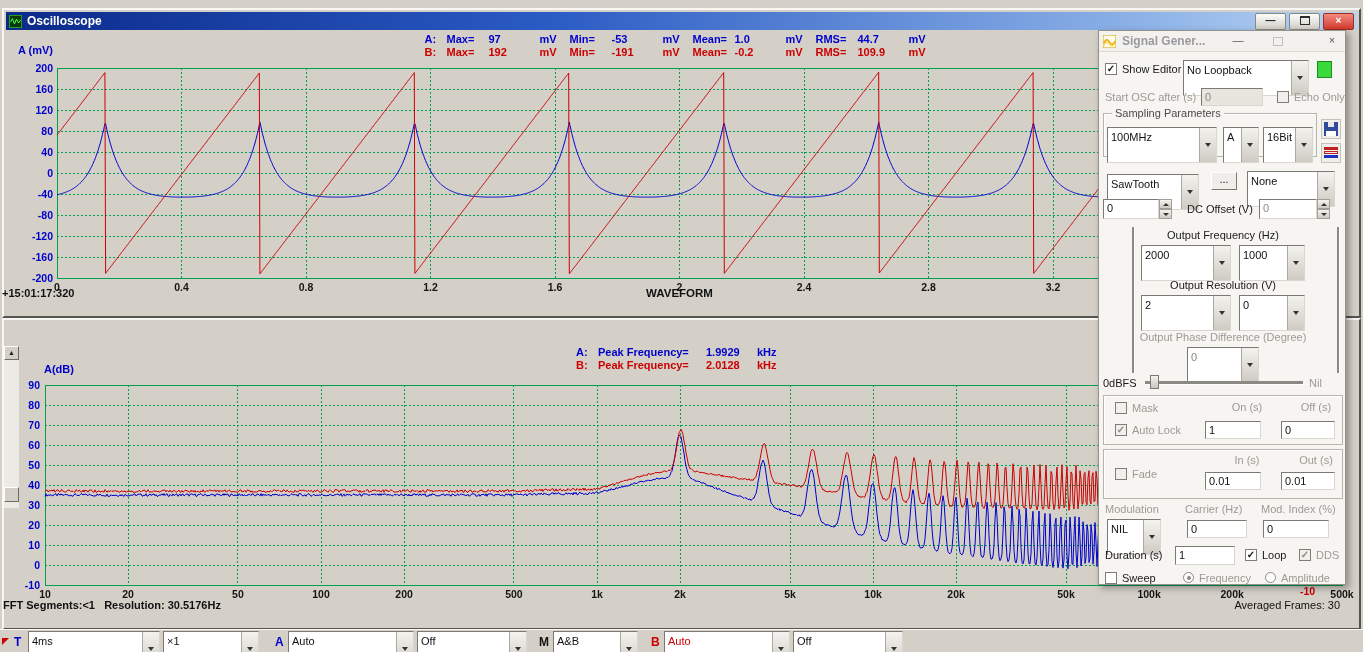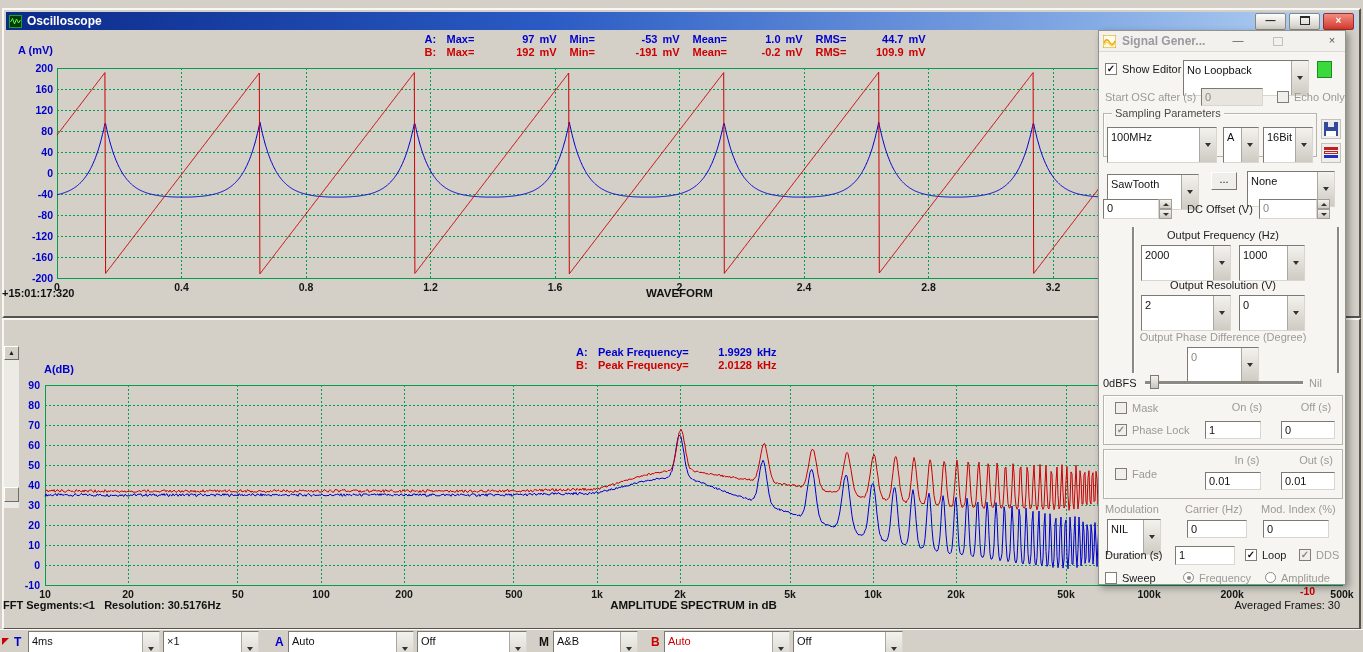--- a/index.html
+++ b/index.html
@@ -9,21 +9,21 @@
   .titlebar.active{background:linear-gradient(90deg,#0b2a8a 0%,#2a5bc4 40%,#8fb4e8 85%,#b8d4f2 100%);color:#fff}
   .titlebar.inactive{background:linear-gradient(90deg,#b6b3ab,#d9d6cd);color:#83827c}
   .tb-title{font-size:12px;font-weight:bold;white-space:nowrap}
   .wicon{width:14px;height:14px;display:inline-flex;align-items:center}
   .wbtns{margin-left:auto;display:flex;gap:3px;align-items:center}
   .wbtn{width:29px;height:15px;background:linear-gradient(#fdfdfd,#cfcdc4);border:1px solid #8a887f;border-radius:2px;font-size:10px;line-height:13px;text-align:center;color:#2a2a2a;font-weight:bold}
   .wbtn.close{background:linear-gradient(#f28b7f,#d33a2f);color:#fff;border-color:#a32a20}
   .maxbox{display:inline-block;width:8px;height:6px;border:1px solid #2a2a2a;border-top-width:2px;vertical-align:middle}
   .stats{position:absolute;left:0;right:0;display:flex;flex-direction:column;align-items:center;font-weight:bold;font-size:11px;line-height:13px}
   .srow{display:flex;white-space:pre}
-  .s-ch{width:22px}.s-k{width:42px}.s-v{width:46px;text-align:right}.s-u{width:30px;padding-left:5px}
+  .s-ch{width:22px}.s-k{width:42px}.s-v{width:46px;text-align:left}.s-u{width:30px;padding-left:5px}
   .s-k2{width:108px}
   .plot{position:absolute;z-index:2}
   .xtick{font:bold 10.5px "Liberation Sans",sans-serif;fill:#151515;text-anchor:middle}
   .ytick{font:bold 10.5px "Liberation Sans",sans-serif;fill:#0000cc;text-anchor:end}
   .gdash{stroke:#00A050;stroke-dasharray:2 2;stroke-width:1;shape-rendering:crispEdges}
   .gframe{fill:none;stroke:#00A050;stroke-width:1;shape-rendering:crispEdges}
   .ovl{position:absolute;z-index:2;white-space:nowrap}
   .axis-blue{color:#0000cc;font:bold 11px "Liberation Sans",sans-serif}
   .caption{color:#111;font:bold 11.5px "Liberation Sans",sans-serif}
   .statusline{color:#111;font:bold 11px "Liberation Sans",sans-serif}
@@ -241,21 +241,20 @@
         <text x="40" y="153.5" class="ytick">20</text>
         <text x="40" y="173.5" class="ytick">10</text>
         <text x="40" y="193.5" class="ytick">0</text>
         <text x="40" y="213.5" class="ytick">-10</text>
         <polyline points="45,121.4 46,118.8 47,121.2 48,119.8 49,120.4 50,120.1 51,119.6 52,120.9 53,120.5 54,119.9 55,118.7 56,119.1 57,120.9 58,118.6 59,119.1 60,120.2 61,118.8 62,120.2 63,119.6 64,120.5 65,119.3 66,119.8 67,119.5 68,120.2 69,121.0 70,120.5 71,120.0 72,121.4 73,120.9 74,120.2 75,118.6 76,119.4 77,120.6 78,120.2 79,120.8 80,119.8 81,118.7 82,118.8 83,120.1 84,119.2 85,119.7 86,118.8 87,120.1 88,120.8 89,119.5 90,119.2 91,120.6 92,120.0 93,121.0 94,121.1 95,120.6 96,121.1 97,119.1 98,119.8 99,120.3 100,119.0 101,120.1 102,120.8 103,120.5 104,120.9 105,120.9 106,121.2 107,119.1 108,121.4 109,121.2 110,121.2 111,119.7 112,120.7 113,120.3 114,120.5 115,120.4 116,120.0 117,120.9 118,121.3 119,120.9 120,119.7 121,121.0 122,119.5 123,120.9 124,121.3 125,119.3 126,120.2 127,121.1 128,120.6 129,121.1 130,120.3 131,120.0 132,120.4 133,120.2 134,118.8 135,119.1 136,121.0 137,119.9 138,119.3 139,119.2 140,119.3 141,118.8 142,121.0 143,121.2 144,120.0 145,120.7 146,118.8 147,121.2 148,120.9 149,120.0 150,118.9 151,120.4 152,119.8 153,119.4 154,118.8 155,120.8 156,119.6 157,121.3 158,121.3 159,120.0 160,120.1 161,120.1 162,118.8 163,120.3 164,118.6 165,120.6 166,119.3 167,118.7 168,121.1 169,121.4 170,119.4 171,120.5 172,120.8 173,118.8 174,120.6 175,120.2 176,119.1 177,119.2 178,121.3 179,119.8 180,119.1 181,121.0 182,119.1 183,119.1 184,120.9 185,120.2 186,119.2 187,119.2 188,119.0 189,121.2 190,119.4 191,119.1 192,118.8 193,119.7 194,120.1 195,118.9 196,121.4 197,121.2 198,119.4 199,119.9 200,118.9 201,118.7 202,119.9 203,120.7 204,120.5 205,118.9 206,119.9 207,121.2 208,120.0 209,120.9 210,120.1 211,119.4 212,119.3 213,120.0 214,119.5 215,121.3 216,119.4 217,119.0 218,119.2 219,120.0 220,119.6 221,120.9 222,120.3 223,118.7 224,120.4 225,118.7 226,120.1 227,119.4 228,119.1 229,121.4 230,121.2 231,118.9 232,119.4 233,120.1 234,121.0 235,119.7 236,120.9 237,119.8 238,121.1 239,118.7 240,119.6 241,120.5 242,119.2 243,121.0 244,120.1 245,119.8 246,120.9 247,119.9 248,120.4 249,119.0 250,119.6 251,120.6 252,118.9 253,118.7 254,120.2 255,120.6 256,120.8 257,119.1 258,119.2 259,119.7 260,120.8 261,118.6 262,121.1 263,119.0 264,120.4 265,119.6 266,120.0 267,120.6 268,119.3 269,120.1 270,120.0 271,121.2 272,120.0 273,119.1 274,120.3 275,119.0 276,119.8 277,119.4 278,120.3 279,120.4 280,119.7 281,120.7 282,120.3 283,119.6 284,120.3 285,119.5 286,119.4 287,120.0 288,121.1 289,120.4 290,120.4 291,119.3 292,118.8 293,119.9 294,119.8 295,119.3 296,120.5 297,119.6 298,121.3 299,118.6 300,118.7 301,119.0 302,120.4 303,120.9 304,120.5 305,119.7 306,121.3 307,119.7 308,118.7 309,118.8 310,120.0 311,121.3 312,120.7 313,119.7 314,119.6 315,120.3 316,120.7 317,119.9 318,120.6 319,120.0 320,120.0 321,120.2 322,119.1 323,120.2 324,120.7 325,120.3 326,121.1 327,120.4 328,120.6 329,120.4 330,119.0 331,119.9 332,120.5 333,120.7 334,120.4 335,119.5 336,119.9 337,118.9 338,119.4 339,119.8 340,120.5 341,118.6 342,121.3 343,120.6 344,118.9 345,121.0 346,120.6 347,118.9 348,120.1 349,119.8 350,119.4 351,120.8 352,120.4 353,119.4 354,118.8 355,120.1 356,119.7 357,120.2 358,120.4 359,119.6 360,118.7 361,121.1 362,121.0 363,119.0 364,118.8 365,119.1 366,118.8 367,119.2 368,120.4 369,119.7 370,120.5 371,119.4 372,119.4 373,119.6 374,119.1 375,118.9 376,120.3 377,119.3 378,119.0 379,120.5 380,118.7 381,120.5 382,118.7 383,119.8 384,118.9 385,119.0 386,119.4 387,120.6 388,119.0 389,120.1 390,119.9 391,119.9 392,120.9 393,120.7 394,119.6 395,119.5 396,120.2 397,119.2 398,120.3 399,120.4 400,120.2 401,118.9 402,119.3 403,120.8 404,120.3 405,120.3 406,119.0 407,120.0 408,121.1 409,119.2 410,121.0 411,120.0 412,121.0 413,118.9 414,119.3 415,118.8 416,120.3 417,118.9 418,119.7 419,120.6 420,118.8 421,120.2 422,120.3 423,118.9 424,120.1 425,118.8 426,121.3 427,121.3 428,120.6 429,121.1 430,119.1 431,120.6 432,118.7 433,119.6 434,119.1 435,119.9 436,120.8 437,120.8 438,120.8 439,120.7 440,120.9 441,119.6 442,119.9 443,119.1 444,119.3 445,121.0 446,119.4 447,119.8 448,119.7 449,120.1 450,119.7 451,121.3 452,119.2 453,119.0 454,120.2 455,120.4 456,120.8 457,119.3 458,119.0 459,120.6 460,119.6 461,118.9 462,119.3 463,119.9 464,119.6 465,120.4 466,120.3 467,120.5 468,119.3 469,121.3 470,120.5 471,119.7 472,119.0 473,118.7 474,119.2 475,119.1 476,121.2 477,121.1 478,120.7 479,119.3 480,121.3 481,119.8 482,119.6 483,119.4 484,119.4 485,120.8 486,118.8 487,121.3 488,119.0 489,119.3 490,118.6 491,119.1 492,119.3 493,120.2 494,121.2 495,119.4 496,119.9 497,119.3 498,119.5 499,119.5 500,120.1 501,120.7 502,119.8 503,120.3 504,121.0 505,120.6 506,118.7 507,120.1 508,119.6 509,118.8 510,120.5 511,118.9 512,121.4 513,120.2 514,119.5 515,119.4 516,119.1 517,118.9 518,119.1 519,119.9 520,118.8 521,119.6 522,119.3 523,120.5 524,119.8 525,119.2 526,118.9 527,121.0 528,119.7 529,118.5 530,118.9 531,118.8 532,120.1 533,119.6 534,118.3 535,118.7 536,120.3 537,119.5 538,119.1 539,118.2 540,119.6 541,118.0 542,119.1 543,119.9 544,117.9 545,118.9 546,119.0 547,119.2 548,119.9 549,119.8 550,119.9 551,118.2 552,118.1 553,117.7 554,119.4 555,117.8 556,118.6 557,119.0 558,117.8 559,117.8 560,119.2 561,118.9 562,119.9 563,119.6 564,119.9 565,118.9 566,117.7 567,119.1 568,118.7 569,117.9 570,119.2 571,118.8 572,118.0 573,119.9 574,117.4 575,119.0 576,117.4 577,119.7 578,119.7 579,117.9 580,117.1 581,118.7 582,118.0 583,118.8 584,119.6 585,118.7 586,118.8 587,119.4 588,119.6 589,117.8 590,117.5 591,118.6 592,118.5 593,117.2 594,118.8 595,117.9 596,116.6 597,117.2 598,117.7 599,118.5 600,117.1 601,116.7 602,116.9 603,116.2 604,115.5 605,115.1 606,116.2 607,115.7 608,116.1 609,114.3 610,115.4 611,113.6 612,114.4 613,114.8 614,114.3 615,114.4 616,112.5 617,113.4 618,113.2 619,112.4 620,112.3 621,112.2 622,111.4 623,112.3 624,110.9 625,111.4 626,111.1 627,110.7 628,111.1 629,110.6 630,110.1 631,108.8 632,109.7 633,108.8 634,107.9 635,108.0 636,108.4 637,108.6 638,107.3 639,107.0 640,106.6 641,106.5 642,106.1 643,106.9 644,106.9 645,105.8 646,106.0 647,105.9 648,104.8 649,105.8 650,105.3 651,105.4 652,105.4 653,104.5 654,104.4 655,104.9 656,103.4 657,103.4 658,103.5 659,104.2 660,103.6 661,103.4 662,103.1 663,103.1 664,103.7 665,103.5 666,103.3 667,102.1 668,102.5 669,101.3 670,100.5 671,97.2 672,96.2 673,91.1 674,86.3 675,80.7 676,74.1 677,67.7 678,62.7 679,60.5 680,60.7 681,61.6 682,67.3 683,72.7 684,78.2 685,85.6 686,91.4 687,94.6 688,98.6 689,100.9 690,102.0 691,103.7 692,103.6 693,104.6 694,104.9 695,105.1 696,106.8 697,105.7 698,106.7 699,106.1 700,107.0 701,107.8 702,108.1 703,107.7 704,108.0 705,108.7 706,109.2 707,110.4 708,111.0 709,110.4 710,111.5 711,111.3 712,111.1 713,112.0 714,113.3 715,113.4 716,112.4 717,114.4 718,114.1 719,113.6 720,114.2 721,115.4 722,115.7 723,116.3 724,116.3 725,115.7 726,117.2 727,117.9 728,117.0 729,118.8 730,118.3 731,118.9 732,119.4 733,119.7 734,120.1 735,120.0 736,120.3 737,121.0 738,121.3 739,120.7 740,121.2 741,121.0 742,122.2 743,122.6 744,123.5 745,122.5 746,123.2 747,123.4 748,124.7 749,124.2 750,123.9 751,125.6 752,124.3 753,123.3 754,123.2 755,120.3 756,118.7 757,113.9 758,107.0 759,102.3 760,95.4 761,90.1 762,87.7 763,85.2 764,87.3 765,91.7 766,98.4 767,105.7 768,111.7 769,118.9 770,122.9 771,127.7 772,129.1 773,130.4 774,132.2 775,133.1 776,133.1 777,133.8 778,134.6 779,133.6 780,135.6 781,134.2 782,135.4 783,135.5 784,137.0 785,135.8 786,136.5 787,136.7 788,136.5 789,137.0 790,138.4 791,138.3 792,138.8 793,139.4 794,139.4 795,139.7 796,139.4 797,140.4 798,140.8 799,139.7 800,141.2 801,140.7 802,139.0 803,137.1 804,134.8 805,130.7 806,123.4 807,116.2 808,109.8 809,103.4 810,97.4 811,95.2 812,94.6 813,97.9 814,103.3 815,111.2 816,119.6 817,127.8 818,133.9 819,140.0 820,142.6 821,145.7 822,147.5 823,147.7 824,148.1 825,149.6 826,150.0 827,149.7 828,149.8 829,150.4 830,150.5 831,151.8 832,151.2 833,152.2 834,151.5 835,151.7 836,149.3 837,148.9 838,145.3 839,141.2 840,136.1 841,128.9 842,121.9 843,113.7 844,105.8 845,102.3 846,100.1 847,101.2 848,107.5 849,115.7 850,124.3 851,132.8 852,140.8 853,146.7 854,150.4 855,154.3 856,155.9 857,158.2 858,159.0 859,160.2 860,159.2 861,160.5 862,159.8 863,159.8 864,158.3 865,155.5 866,153.5 867,148.1 868,139.9 869,130.5 870,122.3 871,112.9 872,109.6 873,108.4 874,111.6 875,118.9 876,128.4 877,139.1 878,147.1 879,155.0 880,159.7 881,161.4 882,164.9 883,164.5 884,166.0 885,165.7 886,166.4 887,164.9 888,162.5 889,157.6 890,150.6 891,139.5 892,127.7 893,118.6 894,113.2 895,112.7 896,118.3 897,128.5 898,140.6 899,152.3 900,159.4 901,164.6 902,168.1 903,168.9 904,169.4 905,169.9 906,168.9 907,167.4 908,163.1 909,155.1 910,142.1 911,129.9 912,119.7 913,114.7 914,120.3 915,131.6 916,144.4 917,156.1 918,165.3 919,168.8 920,172.7 921,173.0 922,172.7 923,172.3 924,170.2 925,163.5 926,151.5 927,137.1 928,123.0 929,118.2 930,123.8 931,137.5 932,153.6 933,165.1 934,171.8 935,174.3 936,175.7 937,176.2 938,174.8 939,169.6 940,160.9 941,145.3 942,127.8 943,120.7 944,126.7 945,142.3 946,159.4 947,169.8 948,176.6 949,178.1 950,178.7 951,177.6 952,173.2 953,161.1 954,143.1 955,127.0 956,122.4 957,134.8 958,154.9 959,171.1 960,177.6 961,179.1 962,179.9 963,178.1 964,173.3 965,157.6 966,135.8 967,123.2 968,131.0 969,152.2 970,170.7 971,179.5 972,180.7 973,181.7 974,178.7 975,170.3 976,149.8 977,129.3 978,127.2 979,147.5 980,168.7 981,180.0 982,182.0 983,182.3 984,179.7 985,167.8 986,143.5 987,127.2 988,136.1 989,160.6 990,178.3 991,184.1 992,183.9 993,181.1 994,170.1 995,144.7 996,127.6 997,141.6 998,167.5 999,181.5 1000,185.7 1001,183.8 1002,178.5 1003,156.7 1004,131.7 1005,137.3 1006,166.1 1007,182.1 1008,186.6 1009,184.8 1010,176.9 1011,151.8 1012,131.0 1013,147.1 1014,175.2 1015,185.9 1016,188.0 1017,184.0 1018,163.6 1019,134.2 1020,141.0 1021,172.7 1022,187.2 1023,188.9 1024,185.0 1025,161.2 1026,133.0 1027,148.2 1028,178.2 1029,188.6 1030,188.6 1031,178.9 1032,146.7 1033,136.3 1034,169.8 1035,188.0 1036,190.1 1037,182.6 1038,154.4 1039,136.0 1040,168.3 1041,188.1 1042,190.6 1043,183.4 1044,151.0 1045,138.4 1046,176.4 1047,191.3 1048,189.8 1049,174.3 1050,138.7 1051,156.0 1052,186.7 1053,192.5 1054,183.4 1055,148.9 1056,143.2 1057,181.3 1058,192.7 1059,186.7 1060,153.3 1061,142.0 1062,178.1 1063,193.1 1064,185.0 1065,149.1 1066,144.9 1067,181.5 1068,193.8 1069,177.9 1070,142.1 1071,157.4 1072,189.0 1073,189.4 1074,160.4 1075,141.5 1076,177.1 1077,192.6 1078,174.6 1079,142.0 1080,163.7 1081,190.8 1082,181.6 1083,146.8 1084,157.1 1085,188.4 1086,183.0 1087,149.6 1088,156.4 1089,187.5 1090,183.5 1091,149.5 1092,159.0 1093,189.1 1094,176.9 1095,147.6 1096,167.3 1097,191.5 1098,167.2 1099,149.0 1100,177.2 1101,185.7 1102,153.4 1103,158.3 1104,189.3 1105,169.8 1106,150.4 1107,178.2 1108,183.7 1109,152.5 1110,165.9 1111,188.5 1112,160.4 1113,157.1 1114,187.0 1115,167.7 1116,153.6 1117,183.0 1118,171.8 1119,152.8 1120,181.3 1121,172.7 1122,154.0 1123,179.4 1124,172.4 1125,155.8 1126,181.2 1127,169.1 1128,157.1 1129,184.8 1130,164.5 1131,162.3 1132,187.1 1133,160.8 1134,167.9 1135,179.8 1136,156.7 1137,179.1 1138,169.8 1139,161.2 1140,185.2 1141,160.7 1142,172.5 1143,173.0 1144,161.9 1145,186.4 1146,161.3 1147,173.6 1148,170.4 1149,163.7 1150,182.7 1151,161.0 1152,180.1 1153,165.2 1154,172.9 1155,171.7 1156,165.3 1157,178.2 1158,163.2" fill="none" stroke="#0000cc" stroke-width="1"></polyline>
         <polyline points="45,116.5 46,115.6 47,114.9 48,116.8 49,116.0 50,115.6 51,116.0 52,114.9 53,116.2 54,114.6 55,117.1 56,116.2 57,114.9 58,114.9 59,116.4 60,117.0 61,115.1 62,114.6 63,116.1 64,116.6 65,117.3 66,116.8 67,115.9 68,114.8 69,115.6 70,115.4 71,116.6 72,116.0 73,116.3 74,117.3 75,116.9 76,114.7 77,115.4 78,116.5 79,115.0 80,115.9 81,116.8 82,116.9 83,115.0 84,117.1 85,114.9 86,116.0 87,115.6 88,117.2 89,115.2 90,115.3 91,114.8 92,115.5 93,116.9 94,117.3 95,114.8 96,117.2 97,117.3 98,115.8 99,116.0 100,116.8 101,116.9 102,116.1 103,116.4 104,117.3 105,114.6 106,115.8 107,117.3 108,115.8 109,116.4 110,116.3 111,115.5 112,116.5 113,115.9 114,116.4 115,115.2 116,116.4 117,116.1 118,116.3 119,117.2 120,117.2 121,116.0 122,116.0 123,116.5 124,116.7 125,115.8 126,117.4 127,116.3 128,116.6 129,116.3 130,116.1 131,116.7 132,115.8 133,117.3 134,117.1 135,117.1 136,117.3 137,116.5 138,116.7 139,115.3 140,116.1 141,116.8 142,115.7 143,115.8 144,115.0 145,115.3 146,117.1 147,116.6 148,114.7 149,116.4 150,117.3 151,116.5 152,117.2 153,116.5 154,115.7 155,116.4 156,116.0 157,116.4 158,116.6 159,116.6 160,117.3 161,116.1 162,115.6 163,115.5 164,114.9 165,115.1 166,116.9 167,115.3 168,116.4 169,116.9 170,115.0 171,116.8 172,117.0 173,116.0 174,115.2 175,116.1 176,117.3 177,116.9 178,115.9 179,115.1 180,117.0 181,117.2 182,115.5 183,117.0 184,116.7 185,115.3 186,115.2 187,115.9 188,116.0 189,117.4 190,117.0 191,115.1 192,116.7 193,115.5 194,117.1 195,115.4 196,117.3 197,116.3 198,116.3 199,117.0 200,117.3 201,115.8 202,116.9 203,114.7 204,117.0 205,116.8 206,116.5 207,115.2 208,116.5 209,115.3 210,114.9 211,115.5 212,115.6 213,116.1 214,115.5 215,114.9 216,116.9 217,115.2 218,115.3 219,117.2 220,115.3 221,116.4 222,115.9 223,116.1 224,115.8 225,114.7 226,117.0 227,116.7 228,115.9 229,114.8 230,115.5 231,117.0 232,116.6 233,116.9 234,116.3 235,117.1 236,116.6 237,117.3 238,117.1 239,116.1 240,115.0 241,114.8 242,117.0 243,116.3 244,116.4 245,115.3 246,117.3 247,115.4 248,114.7 249,116.1 250,115.7 251,117.3 252,115.9 253,117.0 254,117.1 255,116.6 256,117.4 257,116.9 258,116.1 259,115.6 260,115.6 261,115.9 262,116.5 263,116.6 264,115.9 265,117.3 266,117.2 267,116.8 268,116.1 269,117.2 270,115.9 271,115.8 272,116.8 273,115.5 274,115.0 275,114.8 276,116.2 277,115.9 278,114.9 279,115.5 280,116.5 281,116.0 282,116.9 283,114.9 284,115.0 285,115.7 286,116.9 287,114.9 288,116.0 289,117.2 290,116.6 291,115.9 292,116.9 293,117.3 294,117.3 295,115.1 296,116.7 297,116.6 298,116.9 299,115.5 300,114.8 301,116.0 302,115.4 303,115.2 304,115.4 305,116.2 306,115.3 307,116.7 308,115.6 309,115.5 310,116.6 311,115.2 312,116.1 313,117.3 314,115.6 315,115.8 316,116.5 317,115.0 318,115.2 319,116.8 320,117.3 321,116.9 322,116.8 323,116.2 324,114.8 325,114.7 326,116.0 327,116.2 328,117.3 329,115.8 330,114.7 331,115.7 332,116.8 333,117.2 334,116.8 335,114.7 336,114.6 337,115.0 338,115.3 339,117.2 340,115.5 341,115.8 342,114.7 343,115.2 344,114.7 345,114.7 346,116.7 347,116.5 348,115.9 349,116.3 350,117.1 351,115.7 352,116.0 353,115.0 354,115.1 355,115.2 356,114.8 357,115.3 358,115.6 359,117.2 360,115.3 361,117.2 362,116.9 363,116.5 364,115.9 365,116.5 366,115.5 367,114.8 368,114.9 369,117.3 370,116.7 371,116.0 372,116.4 373,114.8 374,115.5 375,115.2 376,115.3 377,116.5 378,115.2 379,116.1 380,115.6 381,117.1 382,115.9 383,114.7 384,117.3 385,115.2 386,114.7 387,116.3 388,115.4 389,116.9 390,115.4 391,115.0 392,115.2 393,116.3 394,117.2 395,116.8 396,117.3 397,116.5 398,117.0 399,116.1 400,115.1 401,117.3 402,116.3 403,114.7 404,116.0 405,116.3 406,115.6 407,114.8 408,115.0 409,116.5 410,116.6 411,117.3 412,114.7 413,115.4 414,116.2 415,115.9 416,116.5 417,115.4 418,116.6 419,117.4 420,115.5 421,117.3 422,116.1 423,114.9 424,116.8 425,116.9 426,117.2 427,114.7 428,114.7 429,115.5 430,115.0 431,116.4 432,115.2 433,117.1 434,116.1 435,116.1 436,115.6 437,116.1 438,116.0 439,115.2 440,116.0 441,115.9 442,115.9 443,116.1 444,116.2 445,115.5 446,115.8 447,115.1 448,116.0 449,117.3 450,115.7 451,115.7 452,117.0 453,115.9 454,116.9 455,117.3 456,116.6 457,114.9 458,117.1 459,116.0 460,115.5 461,116.1 462,114.9 463,117.1 464,117.2 465,114.9 466,115.8 467,117.2 468,117.2 469,115.8 470,115.1 471,115.2 472,117.1 473,117.2 474,115.9 475,116.4 476,116.4 477,117.4 478,116.6 479,116.7 480,115.1 481,115.6 482,114.9 483,116.9 484,116.6 485,116.9 486,116.9 487,116.7 488,114.7 489,115.4 490,116.6 491,115.7 492,115.0 493,115.1 494,116.5 495,115.3 496,116.5 497,116.0 498,117.3 499,115.5 500,115.2 501,117.0 502,115.8 503,115.3 504,117.2 505,115.2 506,116.1 507,114.6 508,114.6 509,117.0 510,115.4 511,116.0 512,115.2 513,115.2 514,116.4 515,115.4 516,116.7 517,116.4 518,117.0 519,115.9 520,116.5 521,117.0 522,115.4 523,115.8 524,115.3 525,116.1 526,116.2 527,114.6 528,115.0 529,117.0 530,115.8 531,114.9 532,116.7 533,116.8 534,115.4 535,114.2 536,115.4 537,114.8 538,115.8 539,114.7 540,114.2 541,116.1 542,114.2 543,116.4 544,114.9 545,113.9 546,114.3 547,114.8 548,115.5 549,114.4 550,116.0 551,114.5 552,114.0 553,113.7 554,116.0 555,116.1 556,113.8 557,116.1 558,115.3 559,115.2 560,113.8 561,114.6 562,116.1 563,114.8 564,114.7 565,116.0 566,114.9 567,115.5 568,113.5 569,114.7 570,115.4 571,115.5 572,113.9 573,113.4 574,113.9 575,115.0 576,115.5 577,113.4 578,114.4 579,115.4 580,113.8 581,115.1 582,114.5 583,113.0 584,115.4 585,113.2 586,115.3 587,115.2 588,114.4 589,114.2 590,115.4 591,113.8 592,115.4 593,114.7 594,113.2 595,114.7 596,113.8 597,113.2 598,112.8 599,114.1 600,114.1 601,112.2 602,112.2 603,112.1 604,111.3 605,111.3 606,111.7 607,112.1 608,110.9 609,110.1 610,110.0 611,110.1 612,109.0 613,108.8 614,109.5 615,109.7 616,108.4 617,107.5 618,108.4 619,107.9 620,107.3 621,106.5 622,106.3 623,106.5 624,105.4 625,105.5 626,105.2 627,105.1 628,105.4 629,103.9 630,104.5 631,103.8 632,104.7 633,103.4 634,103.9 635,102.5 636,102.4 637,101.6 638,101.6 639,101.9 640,102.1 641,100.7 642,101.3 643,100.9 644,99.7 645,100.7 646,99.7 647,100.7 648,98.7 649,98.5 650,99.2 651,99.9 652,98.3 653,98.8 654,98.7 655,97.5 656,97.6 657,97.7 658,97.4 659,97.7 660,98.0 661,96.8 662,97.6 663,96.3 664,96.0 665,95.8 666,96.7 667,96.6 668,95.6 669,95.2 670,95.7 671,94.4 672,92.8 673,89.7 674,86.5 675,81.4 676,75.9 677,69.9 678,64.3 679,57.9 680,56.2 681,54.3 682,56.4 683,59.6 684,66.0 685,70.5 686,77.9 687,82.1 688,87.9 689,91.5 690,93.8 691,93.4 692,94.4 693,95.6 694,96.3 695,97.1 696,96.5 697,96.1 698,96.4 699,97.4 700,97.3 701,97.5 702,97.3 703,97.9 704,97.7 705,98.0 706,98.7 707,98.8 708,98.7 709,99.7 710,98.5 711,98.7 712,98.9 713,99.5 714,99.9 715,100.0 716,99.6 717,100.5 718,99.9 719,99.5 720,99.9 721,101.3 722,99.9 723,102.0 724,100.5 725,101.5 726,102.0 727,101.2 728,102.0 729,101.9 730,101.4 731,103.1 732,102.1 733,102.0 734,101.7 735,102.8 736,102.7 737,103.1 738,103.9 739,104.3 740,104.0 741,103.6 742,104.3 743,103.9 744,104.1 745,103.1 746,104.6 747,104.5 748,104.9 749,103.7 750,105.3 751,105.2 752,104.6 753,105.5 754,103.6 755,102.9 756,101.7 757,97.3 758,94.5 759,89.7 760,84.2 761,78.7 762,73.6 763,70.1 764,68.6 765,69.0 766,73.5 767,78.6 768,83.9 769,89.4 770,94.6 771,99.2 772,102.4 773,104.5 774,107.3 775,107.4 776,108.8 777,107.4 778,108.4 779,109.0 780,108.4 781,109.0 782,109.9 783,108.9 784,108.6 785,108.8 786,109.2 787,110.0 788,110.3 789,109.6 790,110.5 791,110.8 792,110.0 793,109.6 794,110.2 795,109.9 796,111.7 797,110.8 798,111.6 799,110.5 800,110.8 801,112.4 802,111.0 803,110.7 804,108.9 805,106.9 806,103.5 807,98.2 808,93.7 809,87.9 810,81.9 811,76.5 812,74.4 813,74.9 814,75.7 815,81.1 816,86.3 817,92.2 818,99.2 819,103.4 820,109.0 821,110.8 822,112.7 823,115.1 824,114.5 825,116.2 826,116.6 827,116.3 828,117.0 829,116.3 830,116.4 831,116.3 832,117.6 833,116.4 834,117.0 835,116.6 836,117.0 837,116.2 838,115.7 839,114.3 840,111.4 841,105.6 842,100.8 843,95.3 844,89.4 845,84.4 846,78.9 847,77.4 848,78.7 849,83.7 850,88.9 851,94.7 852,101.0 853,106.9 854,112.8 855,115.8 856,117.9 857,119.7 858,121.3 859,120.9 860,122.4 861,121.8 862,122.2 863,121.3 864,122.5 865,121.7 866,118.3 867,117.1 868,112.0 869,106.2 870,100.2 871,92.5 872,86.0 873,81.5 874,79.6 875,81.4 876,87.8 877,95.5 878,101.8 879,110.4 880,115.5 881,118.6 882,121.0 883,124.1 884,123.5 885,123.9 886,125.5 887,124.4 888,123.8 889,122.7 890,118.7 891,114.2 892,105.5 893,97.4 894,88.0 895,82.3 896,81.6 897,85.0 898,94.3 899,102.0 900,111.7 901,117.1 902,121.5 903,125.3 904,126.1 905,126.1 906,127.9 907,125.5 908,124.3 909,122.6 910,116.6 911,107.3 912,96.7 913,87.4 914,82.5 915,86.3 916,94.4 917,104.9 918,114.5 919,121.6 920,125.9 921,127.4 922,128.8 923,128.2 924,129.0 925,125.5 926,122.0 927,113.7 928,101.7 929,89.7 930,84.8 931,87.7 932,97.3 933,108.9 934,120.5 935,125.8 936,129.5 937,130.0 938,129.4 939,128.8 940,126.0 941,120.5 942,107.2 943,93.2 944,86.5 945,88.8 946,99.7 947,114.3 948,123.2 949,129.0 950,131.7 951,130.5 952,131.4 953,128.8 954,119.3 955,106.9 956,92.7 957,85.1 958,94.7 959,109.8 960,122.3 961,128.8 962,132.3 963,131.8 964,130.3 965,127.8 966,117.2 967,101.1 968,87.0 969,89.5 970,104.9 971,120.8 972,128.6 973,132.4 974,131.8 975,131.3 976,125.9 977,110.1 978,93.3 979,87.2 980,100.7 981,118.7 982,129.3 983,132.1 984,133.5 985,130.4 986,123.2 987,106.0 988,88.7 989,92.0 990,111.5 991,126.8 992,131.5 993,132.6 994,130.6 995,123.7 996,106.4 997,88.0 998,95.1 999,115.6 1000,129.5 1001,133.2 1002,132.5 1003,129.1 1004,114.4 1005,92.9 1006,92.2 1007,112.7 1008,128.4 1009,132.7 1010,133.0 1011,128.3 1012,111.0 1013,88.7 1014,97.8 1015,121.0 1016,131.2 1017,134.2 1018,132.2 1019,119.0 1020,93.7 1021,91.9 1022,117.2 1023,131.2 1024,133.0 1025,132.7 1026,117.9 1027,92.2 1028,97.3 1029,122.5 1030,133.8 1031,133.3 1032,128.9 1033,105.1 1034,90.0 1035,112.3 1036,130.5 1037,134.8 1038,131.0 1039,111.7 1040,89.5 1041,109.5 1042,131.4 1043,134.3 1044,131.8 1045,108.4 1046,90.3 1047,115.9 1048,132.8 1049,134.0 1050,124.6 1051,96.4 1052,99.1 1053,127.7 1054,134.7 1055,130.9 1056,106.5 1057,92.0 1058,120.3 1059,133.9 1060,131.4 1061,109.1 1062,89.7 1063,117.6 1064,133.0 1065,130.5 1066,105.6 1067,91.6 1068,120.3 1069,135.3 1070,127.0 1071,96.9 1072,98.9 1073,128.3 1074,134.1 1075,113.2 1076,90.3 1077,114.9 1078,133.9 1079,124.1 1080,95.7 1081,104.0 1082,129.2 1083,128.9 1084,99.5 1085,97.4 1086,127.1 1087,129.7 1088,102.8 1089,95.7 1090,125.9 1091,129.1 1092,101.4 1093,97.7 1094,126.7 1095,125.7 1096,96.3 1097,103.7 1098,129.5 1099,117.4 1100,92.7 1101,114.1 1102,131.1 1103,103.0 1104,97.0 1105,125.3 1106,118.6 1107,93.1 1108,113.2 1109,126.9 1110,99.0 1111,101.8 1112,129.4 1113,109.0 1114,94.9 1115,123.9 1116,114.6 1117,92.8 1118,118.6 1119,117.6 1120,93.9 1121,113.5 1122,119.7 1123,93.9 1124,113.2 1125,118.4 1126,94.8 1127,114.5 1128,114.4 1129,94.8 1130,119.1 1131,109.3 1132,95.9 1133,123.0 1134,103.3 1135,101.5 1136,124.0 1137,97.1 1138,110.1 1139,112.9 1140,97.0 1141,122.0 1142,101.1 1143,105.2 1144,116.9 1145,95.6 1146,119.4 1147,101.5 1148,104.5 1149,114.3 1150,97.7 1151,121.7 1152,98.4 1153,112.8 1154,105.5 1155,103.7 1156,113.4 1157,98.3 1158,121.3 1159,98.7 1160,117.6 1161,99.2 1162,111.6" fill="none" stroke="#cc0000" stroke-width="1"></polyline>
       </svg>
   </div>
   <div class="ovl axis-blue" style="left:44px;top:363px">A(dB)</div>
   <div class="ovl statusline" style="left:3px;top:599px;white-space:pre">FFT Segments:&lt;1   Resolution: 30.5176Hz</div>
-  <div class="ovl caption" style="left:45px;top:599px;width:1297px;text-align:center">AMPLITUDE SPECTRUM in dB</div>
   <div class="ovl statusline" style="left:1150px;top:599px;width:190px;text-align:right;font-weight:normal">Averaged Frames: 30</div>
   <div class="ovl" style="left:1300px;top:585px;color:#cc0000;font:bold 10.5px 'Liberation Sans',sans-serif">-10</div>
 
   <div class="siggen">
     <div class="sg-title">
       <span class="wicon">
         <svg width="13" height="13" viewBox="0 0 13 13">
             <rect width="13" height="13" fill="#fffbe6" stroke="#c8a000"></rect>
             <path d="M1 8 Q3.5 2 6.5 7 T12 6" fill="none" stroke="#e8a000" stroke-width="1.3"></path>
             <path d="M1 10 Q3.5 5 6.5 9 T12 8" fill="none" stroke="#ffd24c" stroke-width="1.3"></path>
@@ -411,21 +410,21 @@
     <div class="cb dis" style="left:16px;top:370px">
       <span class="cbx"></span>
       <span class="cbl">Mask</span>
     </div>
     <div class="sg-lbl gray ctr" style="left:118px;top:370px;width:60px">On (s)</div>
     <div class="sg-lbl gray ctr" style="left:190px;top:370px;width:54px">Off (s)</div>
     <div class="cb dis" style="left:16px;top:392px">
       <span class="cbx">
           <span class="mark">✓</span>
         </span>
-      <span class="cbl">Phase Lock</span>
+      <span class="cbl">Auto Lock</span>
     </div>
     <div class="tbox" style="left:106px;top:390px;width:56px;height:18px">1</div>
     <div class="tbox" style="left:182px;top:390px;width:54px;height:18px">0</div>
 
     <div class="group" style="left:4px;top:418px;width:240px;height:50px"></div>
     <div class="sg-lbl gray ctr" style="left:118px;top:423px;width:60px">In (s)</div>
     <div class="sg-lbl gray ctr" style="left:190px;top:423px;width:54px">Out (s)</div>
     <div class="cb dis" style="left:16px;top:436px">
       <span class="cbx"></span>
       <span class="cbl">Fade</span>

